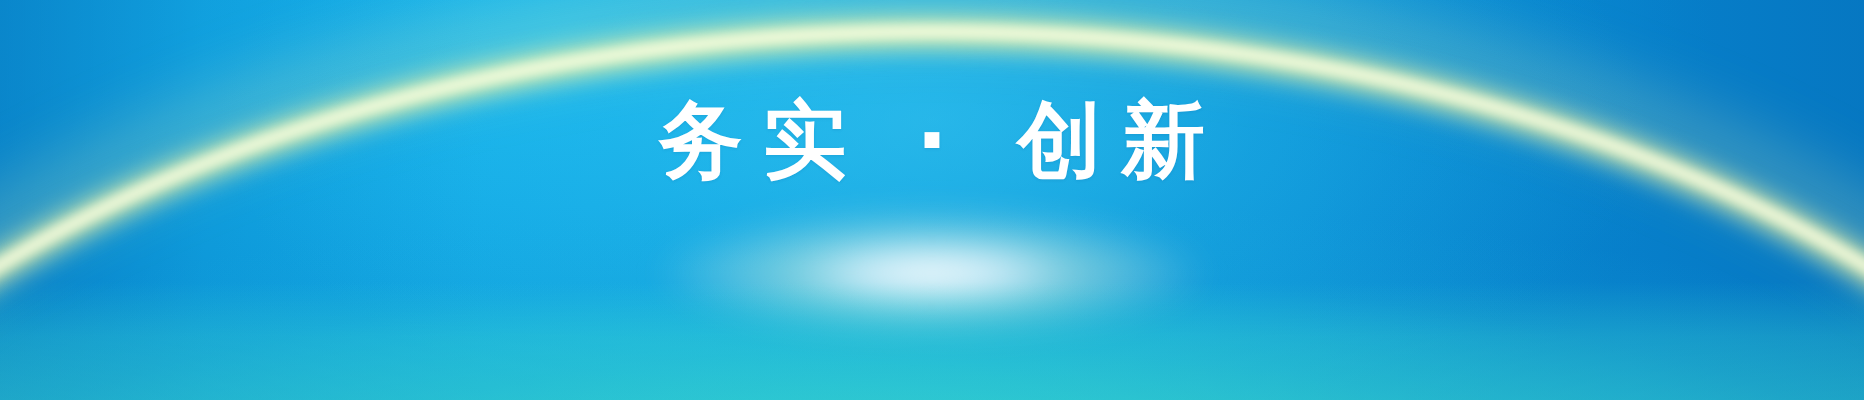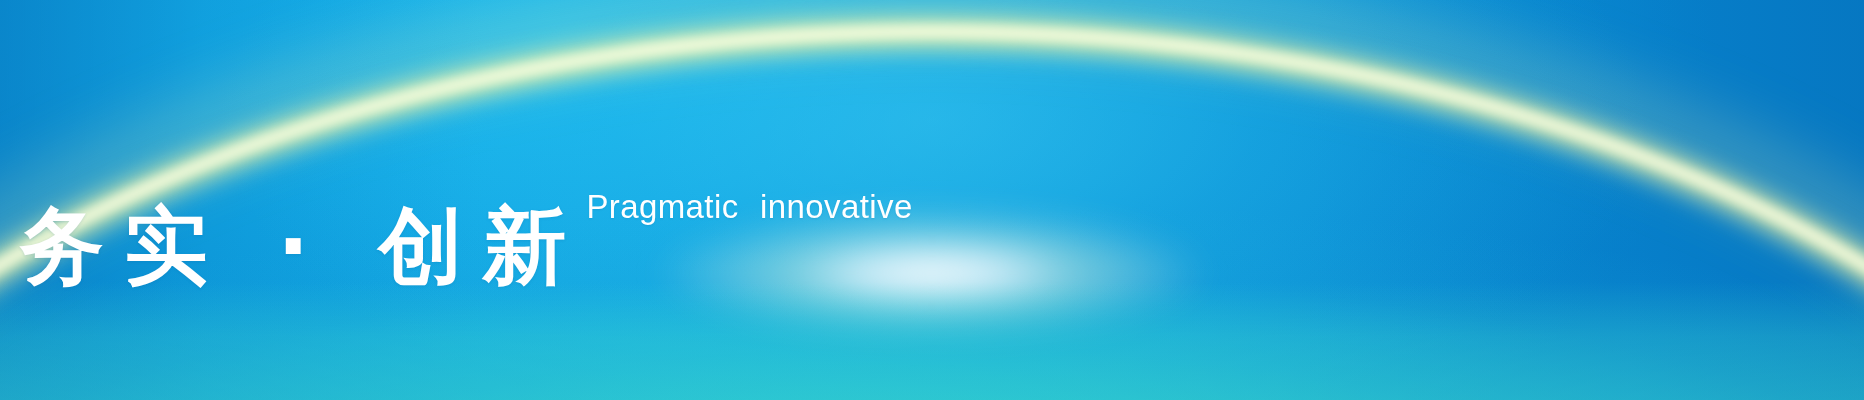--- a/index.html
+++ b/index.html
@@ -149,21 +149,21 @@
   }
 
   
   .content {
     position: absolute;
     left: 0;
     right: 0;
     top: 0;
     height: 400px;
     display: flex;
-    flex-direction: row;
+    flex-direction: column;
     align-items: center;
     justify-content: flex-start;
   }
 
   .headline {
     margin: 0;
     padding: 0;
     margin-top: 92px;
     font-family: "DejaVu Sans", "Liberation Sans", sans-serif;
     font-size: 84px;
@@ -204,16 +204,15 @@
   <div class="arc-wrap">
     <div class="arc-halo"></div>
     <div class="arc-body"></div>
     <div class="arc-core"></div>
   </div>
   <div class="arc-apex"></div>
   <div class="arc-underwash"></div>
 
   <div class="content">
     <h1 class="headline">务实 · 创新</h1>
-    <p class="subline">Pragmatic  innovative</p>
   </div>
 
 </div>
 
 </body></html>

